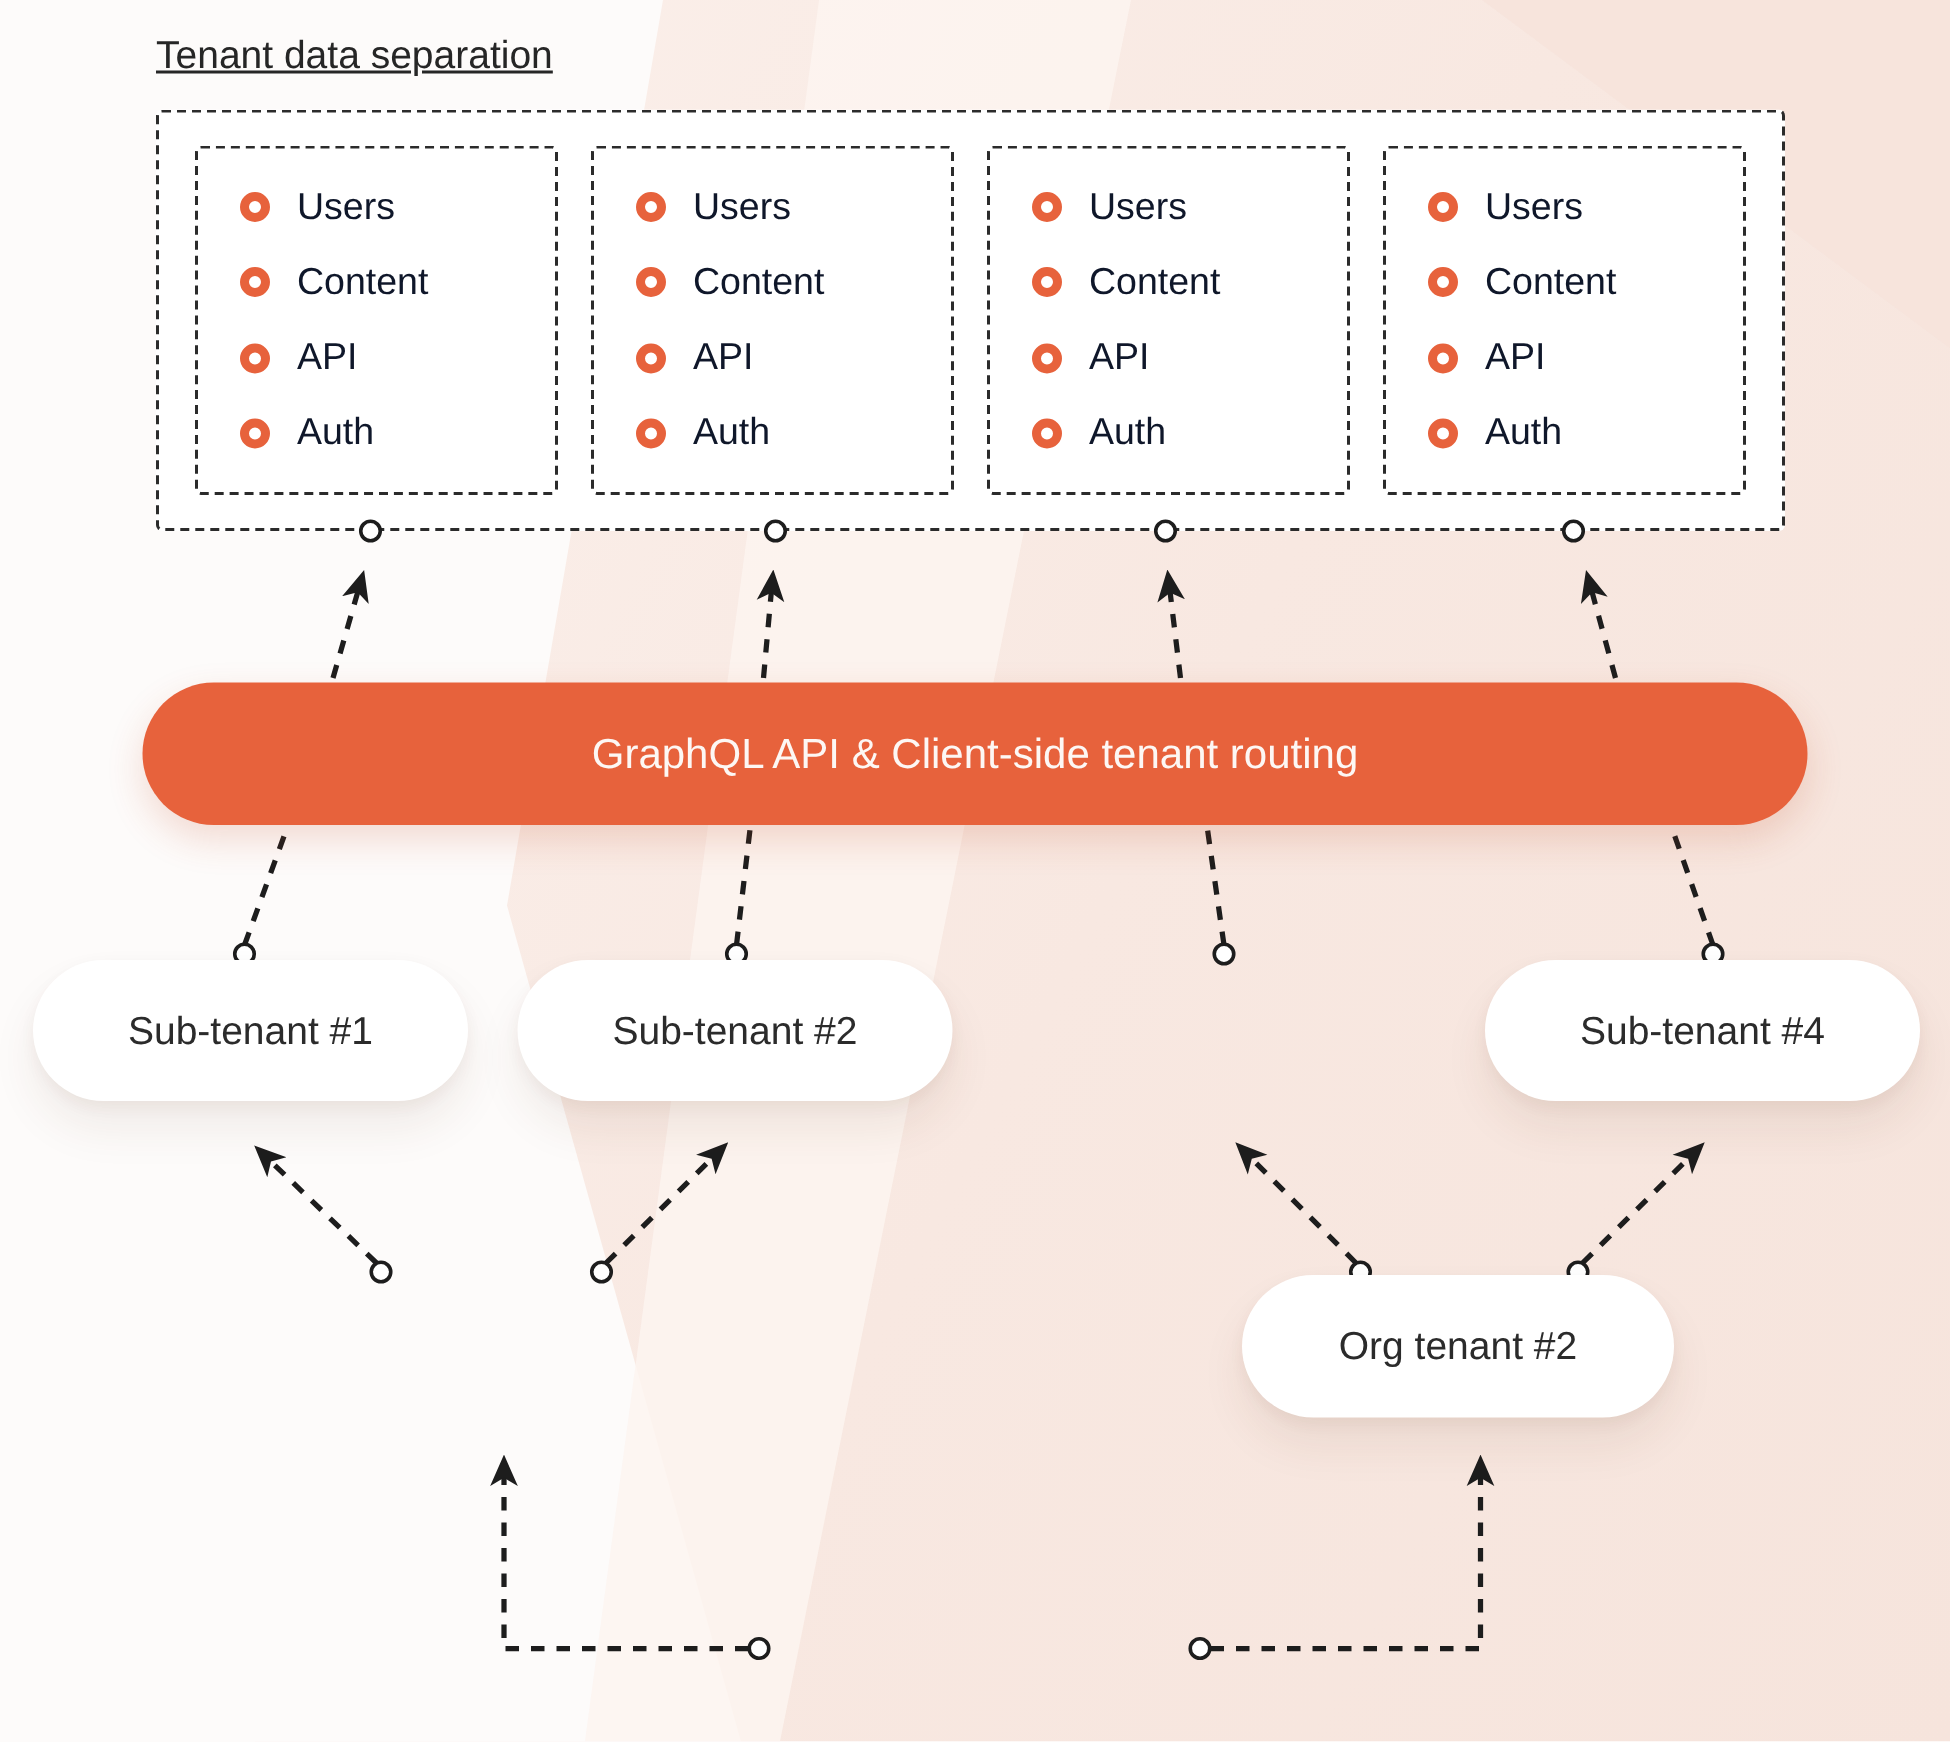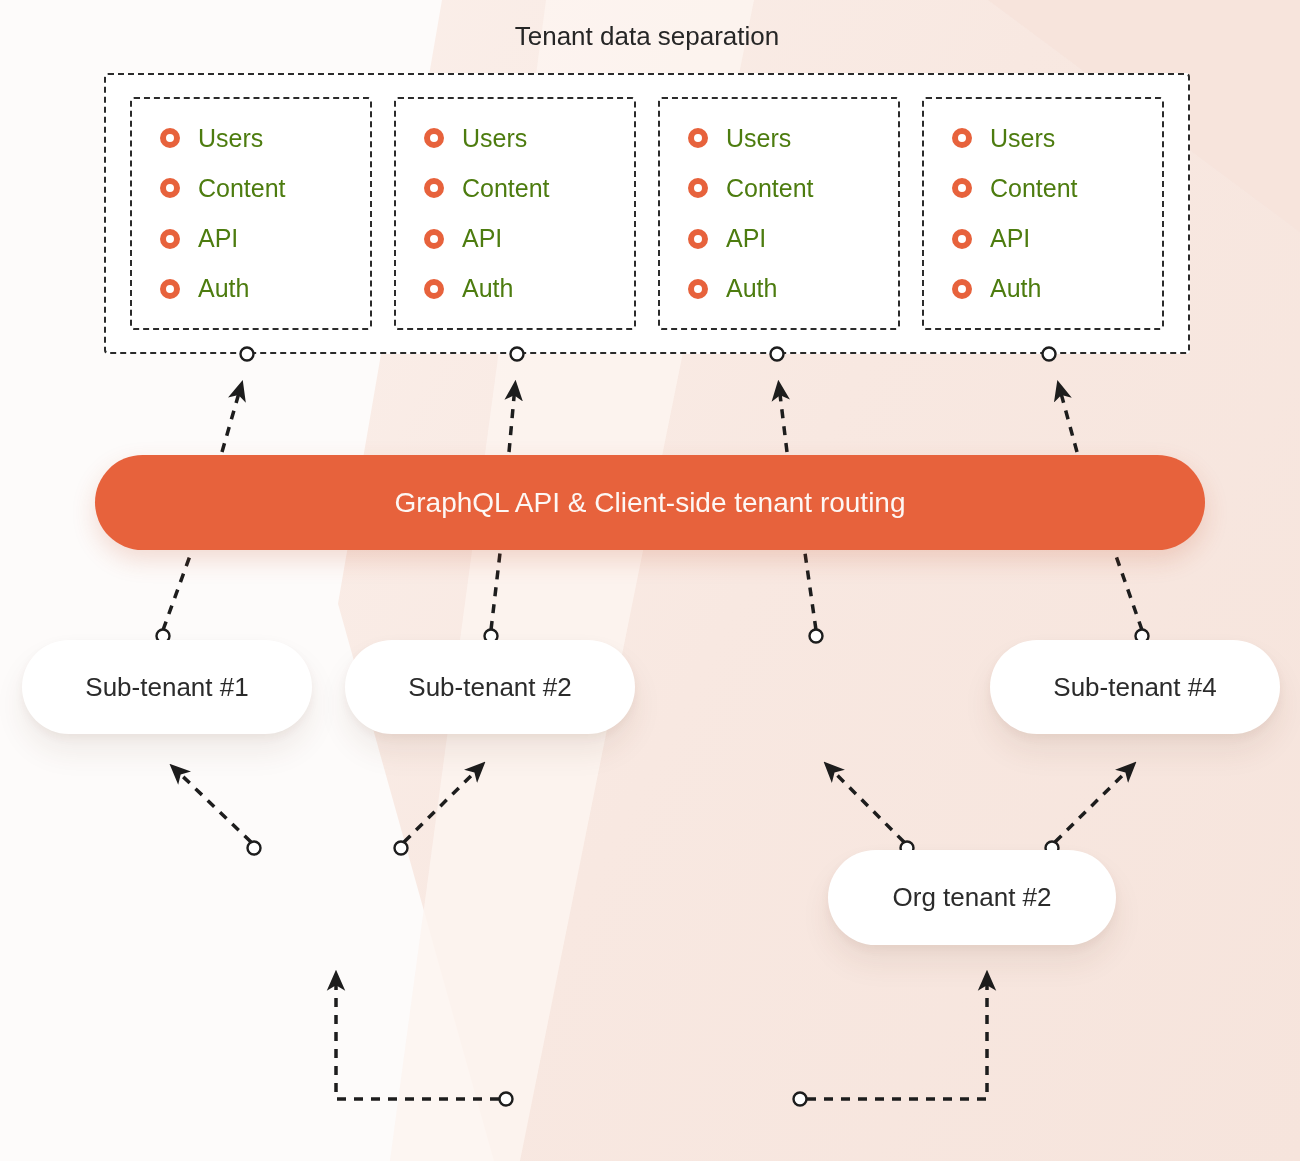--- a/index.html
+++ b/index.html
@@ -18,21 +18,21 @@
   .bg-wedge{
     clip-path:polygon(42% 0,58% 0,40% 100%,30% 100%);
     background:#fdf4f0;opacity:.85;
   }
   .bg-corner{
     clip-path:polygon(76% 0,100% 0,100% 20%);
     background:#f6e3db;opacity:.9;
   }
   .title{
     position:absolute;left:104px;top:20px;width:1086px;
-    text-align:center;font-size:26px;line-height:32px;color:#262626;
+    font-size:26px;line-height:32px;color:#262626;text-decoration:underline;
   }
   .outer-box{
     position:absolute;left:104px;top:73px;width:1086px;height:281px;
     border:2px dashed #2b2b2b;border-radius:4px;background:#ffffff;
     box-sizing:border-box;
   }
   .inner-box{
     position:absolute;top:22px;width:242px;height:233px;
     border:2px dashed #2b2b2b;border-radius:4px;
     box-sizing:border-box;
@@ -40,21 +40,21 @@
   }
   .inner-box.b0{left:24px}.inner-box.b1{left:288px}
   .inner-box.b2{left:552px}.inner-box.b3{left:816px}
   .tenant-item{
     flex:1;display:flex;align-items:center;gap:18px;padding-left:28px;
   }
   .bullet{
     width:20px;height:20px;box-sizing:border-box;flex:0 0 20px;
     border:6px solid #E7623C;border-radius:50%;background:#fff;
   }
-  .tenant-item .label{font-size:25px;line-height:25px;color:#4d7c0f;}
+  .tenant-item .label{font-size:25px;line-height:25px;color:#0f172a;}
   .banner{
     position:absolute;left:95px;top:455px;width:1110px;height:95px;
     background:#E7623C;border-radius:48px;
     display:flex;align-items:center;justify-content:center;
     box-shadow:0 10px 24px rgba(195,70,35,.18);
   }
   .banner .label{color:#fdf7f4;font-size:28px;}
   .pill{
     position:absolute;background:#ffffff;border-radius:49px;
     display:flex;align-items:center;justify-content:center;

